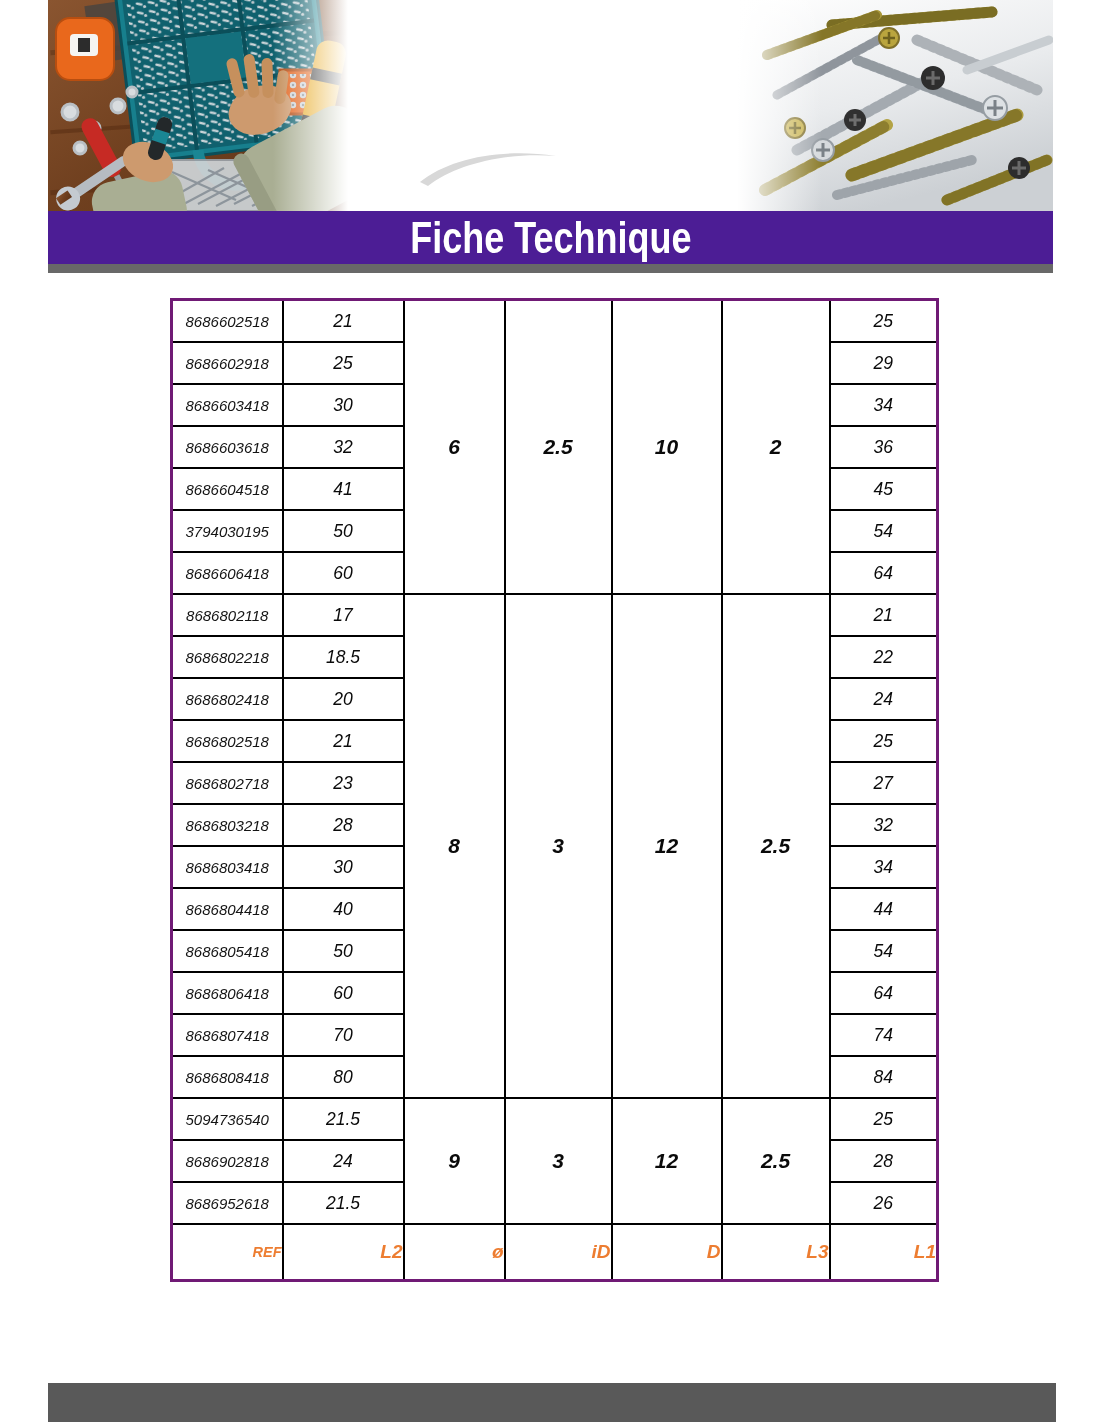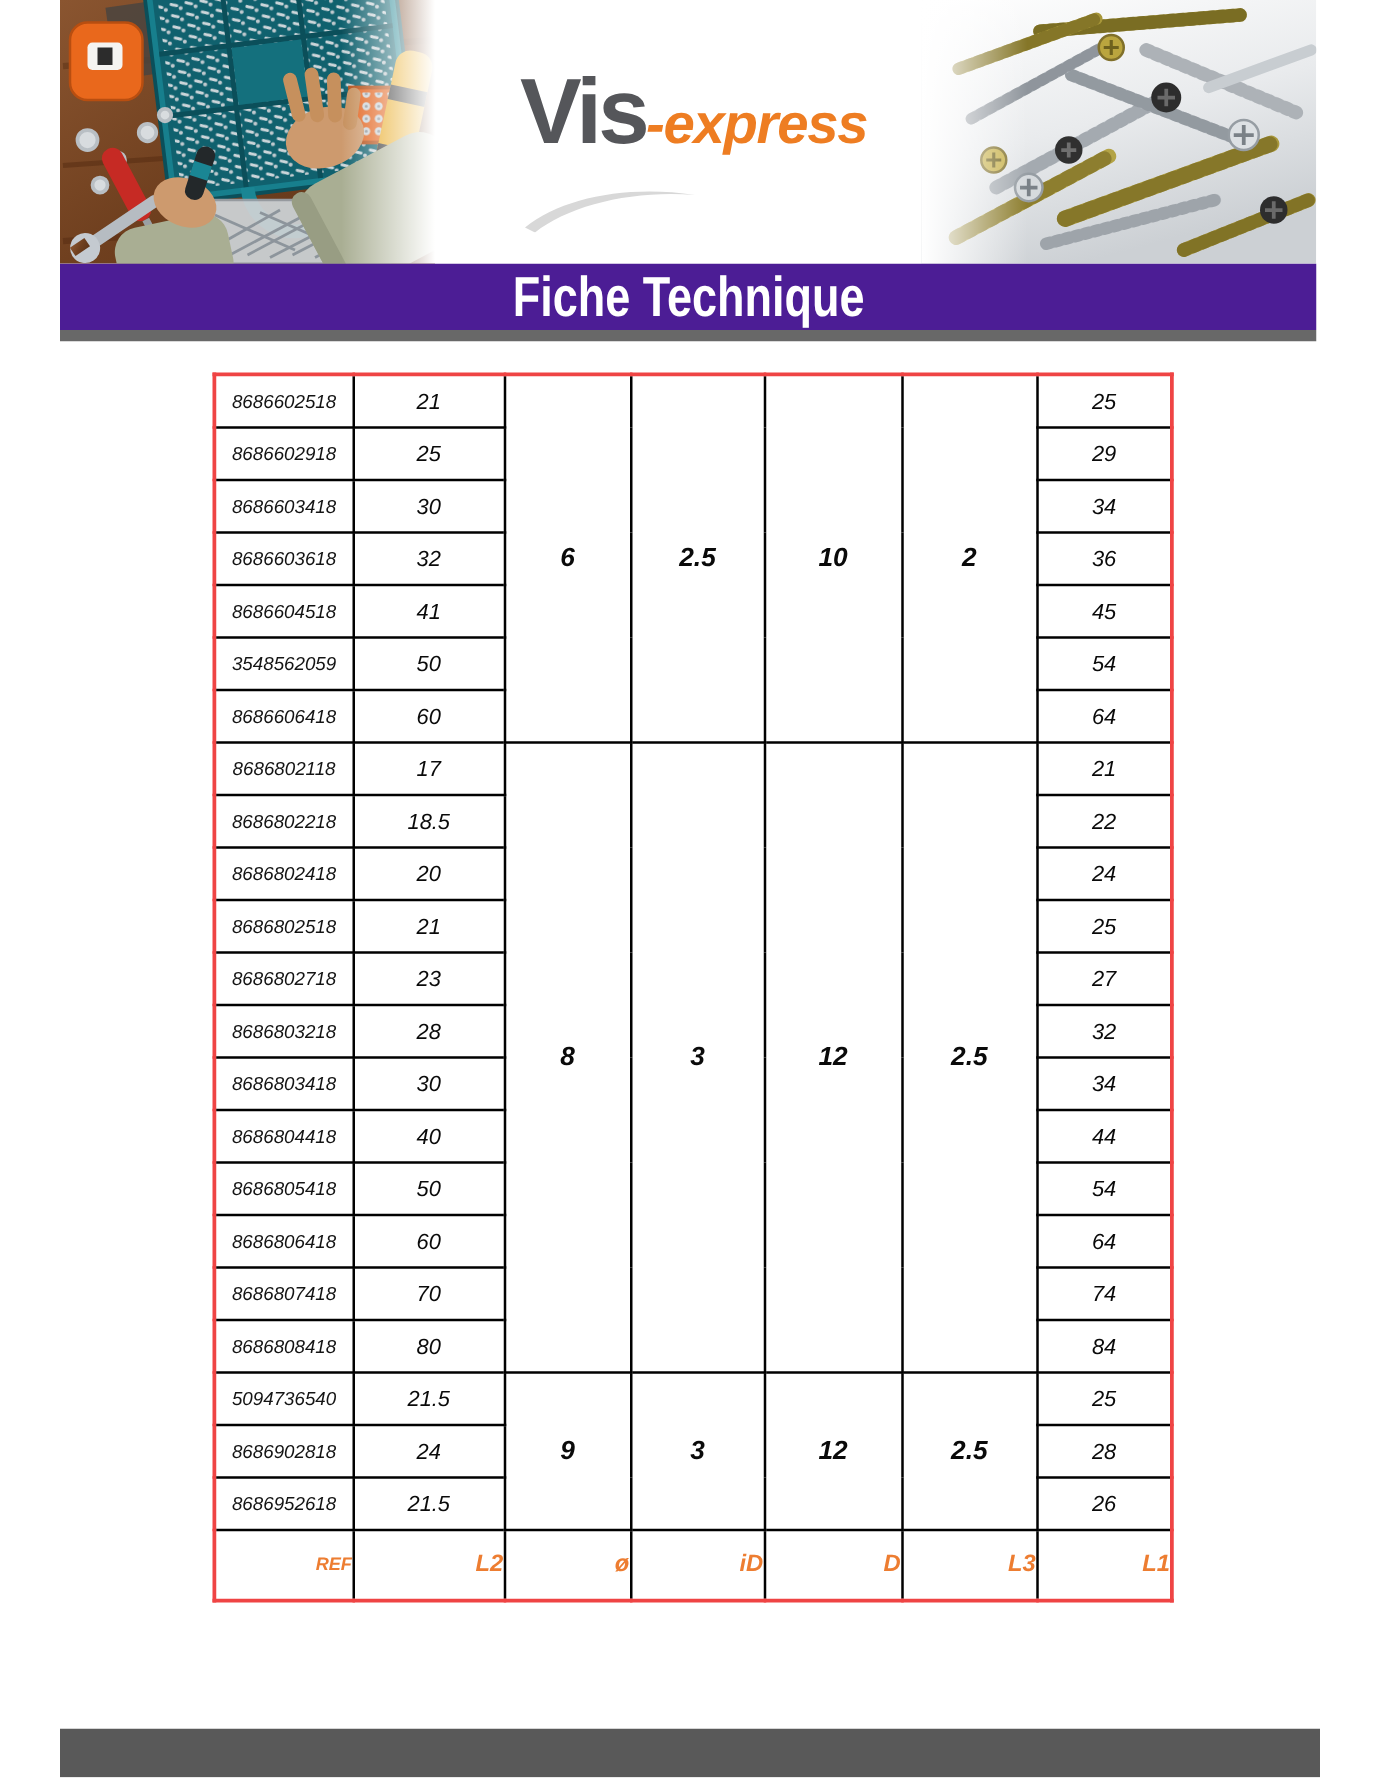--- a/index.html
+++ b/index.html
@@ -24,21 +24,21 @@
             display:flex; align-items:center; justify-content:center; overflow:hidden; }
   .banner-text { color:#ffffff; font-weight:800; font-size:45px; line-height:53px;
                  transform:scaleX(0.80); transform-origin:center; letter-spacing:0px; }
   .bar-under-banner { position:absolute; left:48px; top:264px; width:1005px; height:9px; background:#686868; }
 
   
   .footer-bar { position:absolute; left:48px; top:1383px; width:1008px; height:39px; background:#595959; }
 
   
   table.spec { position:absolute; left:170px; top:298px; border-collapse:collapse; table-layout:fixed;
-               background:#fff; border:3px solid #ef4444; }
+               background:#fff; border:3px solid #701a75; }
   .spec td { border:2.3px solid #000; height:40px; padding:0; text-align:center; vertical-align:middle;
              color:#0a0a0a; overflow:hidden; }
   .spec td.ref  { font-style:italic; font-weight:400; font-size:15px; color:#141414; }
   .spec td.val  { font-style:italic; font-weight:400; font-size:17.5px; }
   .spec td.big  { font-style:italic; font-weight:700; font-size:21px; }
   .spec tr.hdr td { height:54px; text-align:right; padding-left:8px; font-style:italic; font-weight:700;
                     font-size:19px; color:#ed7d31; }
   .spec tr.hdr td.ref-h { font-size:14.5px; }
 </style>
 </head>
@@ -148,23 +148,20 @@
       <ellipse cx="100" cy="162" rx="26" ry="19" fill="#cd9a6e" transform="rotate(22 100 162)"></ellipse>
       <g transform="rotate(18 110 140)">
         <rect x="104" y="116" width="15" height="44" rx="7" fill="#23282a"></rect>
         <rect x="104" y="130" width="15" height="12" fill="#1a8694"></rect>
       </g>
       <rect x="225" y="0" width="75" height="211" fill="url(#fadeRight)"></rect>
     </svg>
   </div>
 
   <div class="logo">
-    <div class="logo-line">
-      <span class="logo-gray">Vis</span><span class="logo-orange">-express</span>
-    </div>
     <svg class="logo-swoosh" width="200" height="56" viewBox="0 0 200 56">
       <path d="M22 52 C 52 28, 104 18, 158 26 C 108 22, 58 34, 30 56 Z" fill="#d8d8d8"></path>
     </svg>
   </div>
 
   <div class="photo photo-right">
     <svg viewBox="0 0 316 211" preserveAspectRatio="none">
       <defs>
         <linearGradient id="bgGrad" x1="0" y1="0" x2="0.4" y2="1">
           <stop offset="0" stop-color="#ffffff"></stop>
@@ -262,21 +259,21 @@
           <td class="ref">8686603618</td>
           <td class="val">32</td>
           <td class="val">36</td>
         </tr>
         <tr>
           <td class="ref">8686604518</td>
           <td class="val">41</td>
           <td class="val">45</td>
         </tr>
         <tr>
-          <td class="ref">3548562059</td>
+          <td class="ref">3794030195</td>
           <td class="val">50</td>
           <td class="val">54</td>
         </tr>
         <tr>
           <td class="ref">8686606418</td>
           <td class="val">60</td>
           <td class="val">64</td>
         </tr>
         <tr>
           <td class="ref">8686802118</td>

